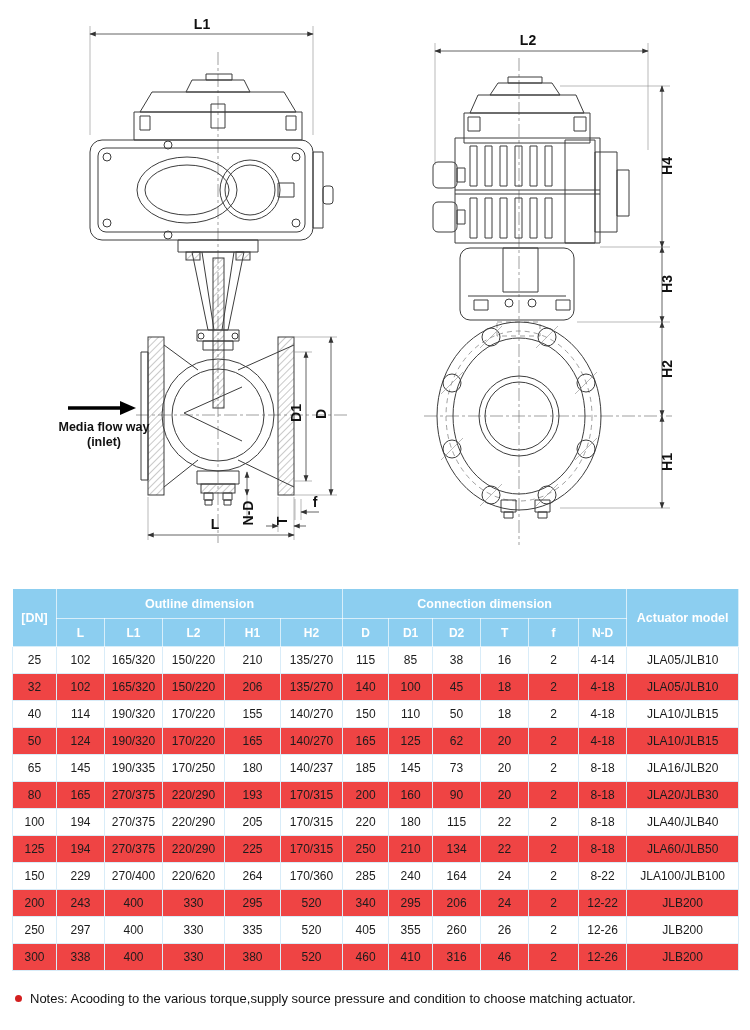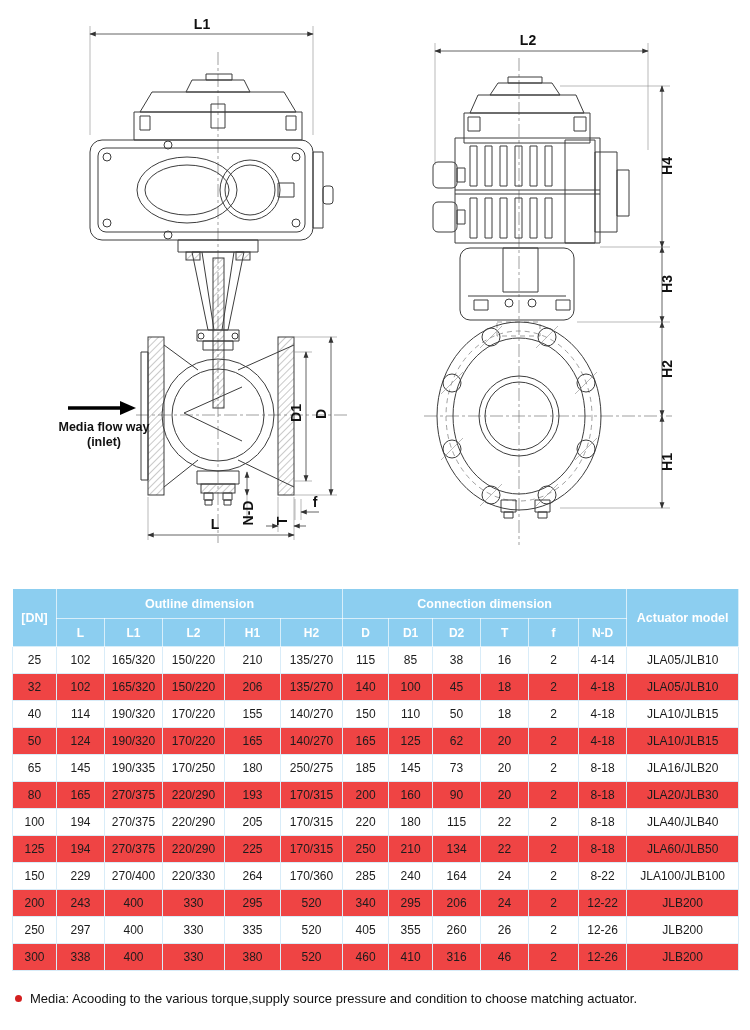--- a/index.html
+++ b/index.html
@@ -367,21 +367,21 @@
           <td>2</td>
           <td>4-18</td>
           <td>JLA10/JLB15</td>
         </tr>
         <tr>
           <td>65</td>
           <td>145</td>
           <td>190/335</td>
           <td>170/250</td>
           <td>180</td>
-          <td>250/275</td>
+          <td>140/237</td>
           <td>185</td>
           <td>145</td>
           <td>73</td>
           <td>20</td>
           <td>2</td>
           <td>8-18</td>
           <td>JLA16/JLB20</td>
         </tr>
         <tr class="alt">
           <td>80</td>
@@ -425,21 +425,21 @@
           <td>134</td>
           <td>22</td>
           <td>2</td>
           <td>8-18</td>
           <td>JLA60/JLB50</td>
         </tr>
         <tr>
           <td>150</td>
           <td>229</td>
           <td>270/400</td>
-          <td>220/330</td>
+          <td>220/620</td>
           <td>264</td>
           <td>170/360</td>
           <td>285</td>
           <td>240</td>
           <td>164</td>
           <td>24</td>
           <td>2</td>
           <td>8-22</td>
           <td>JLA100/JLB100</td>
         </tr>
@@ -487,16 +487,16 @@
           <td>2</td>
           <td>12-26</td>
           <td>JLB200</td>
         </tr>
       </tbody>
 </table>
 
 
 <div class="notes">
   <span class="dot"></span>
-  <span class="notes-text">Media: Acooding to the various torque,supply source pressure and condition to choose matching actuator.</span>
+  <span class="notes-text">Notes: Acooding to the various torque,supply source pressure and condition to choose matching actuator.</span>
 </div>
 
 </div>
 
 </body></html>

